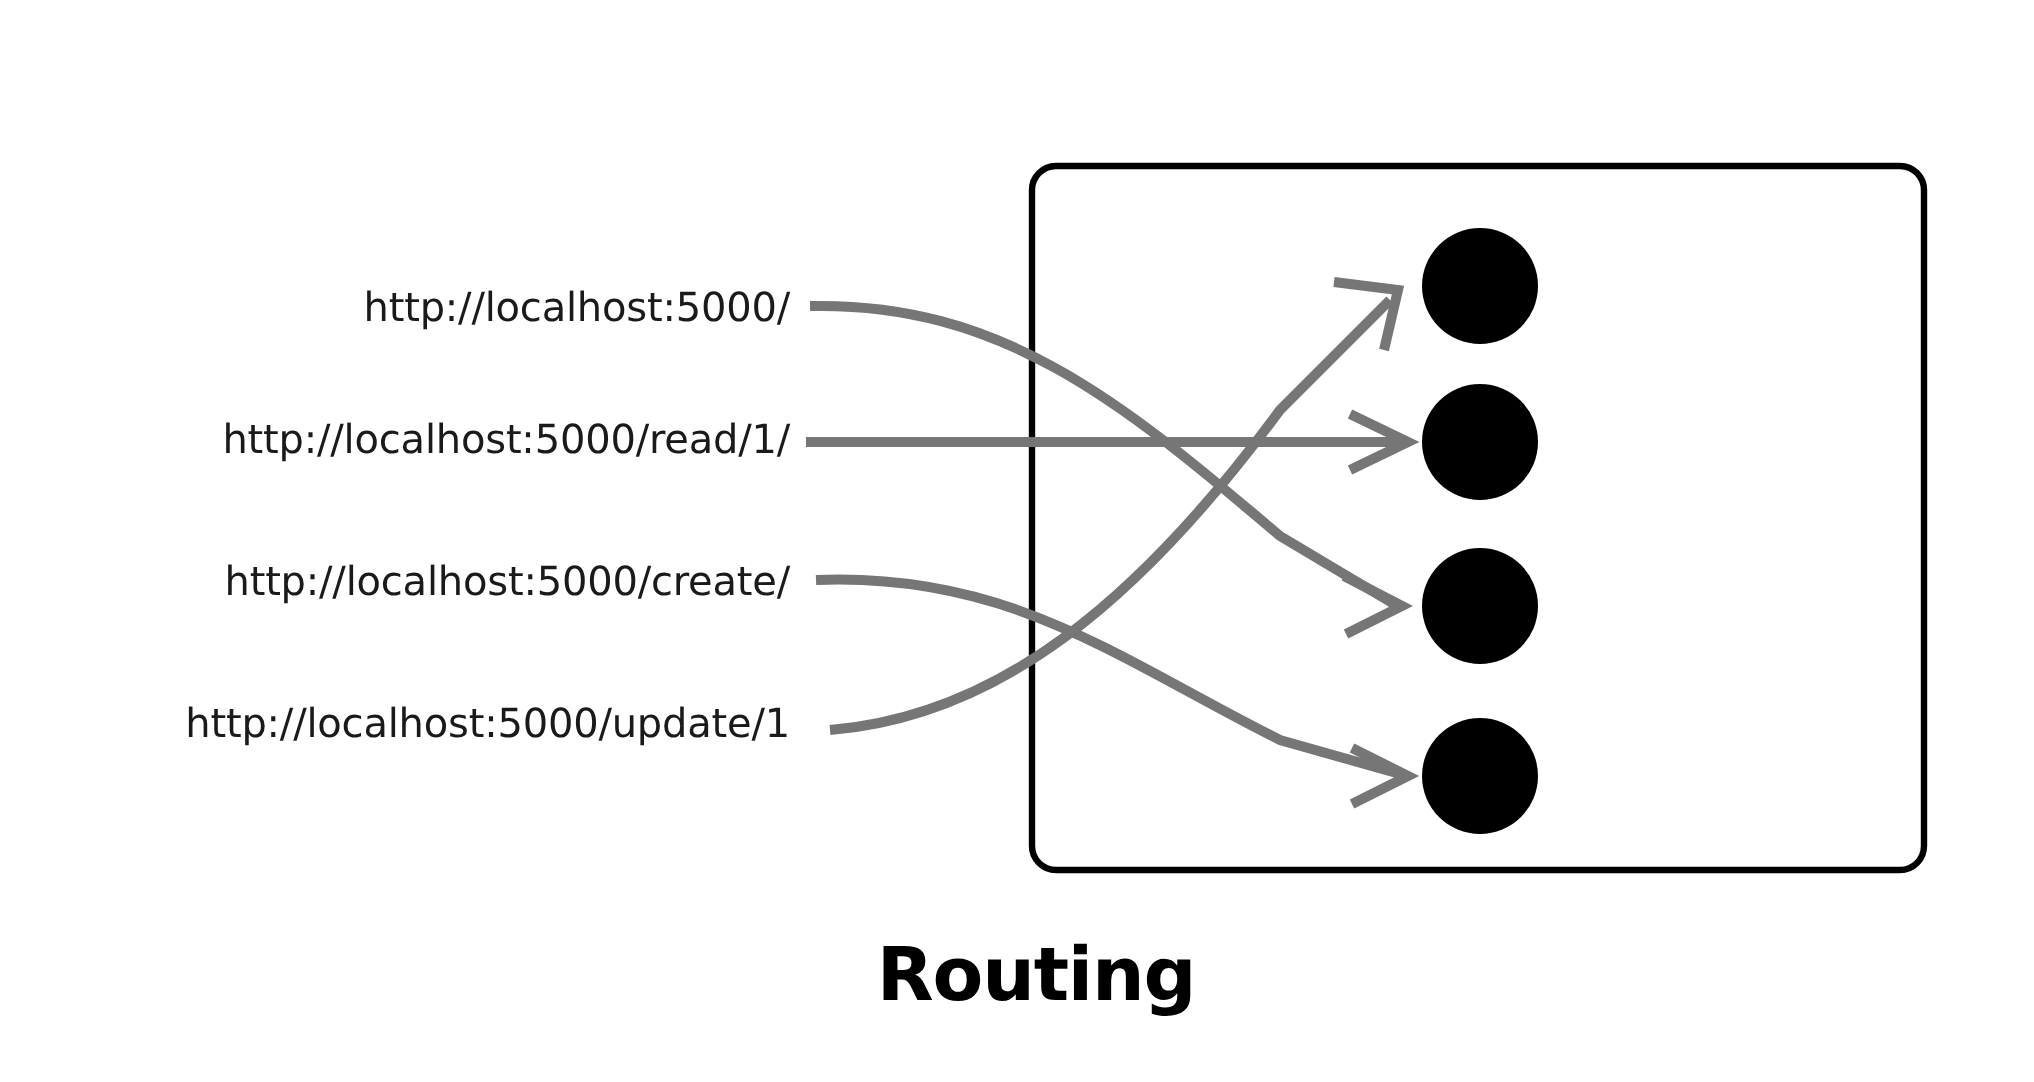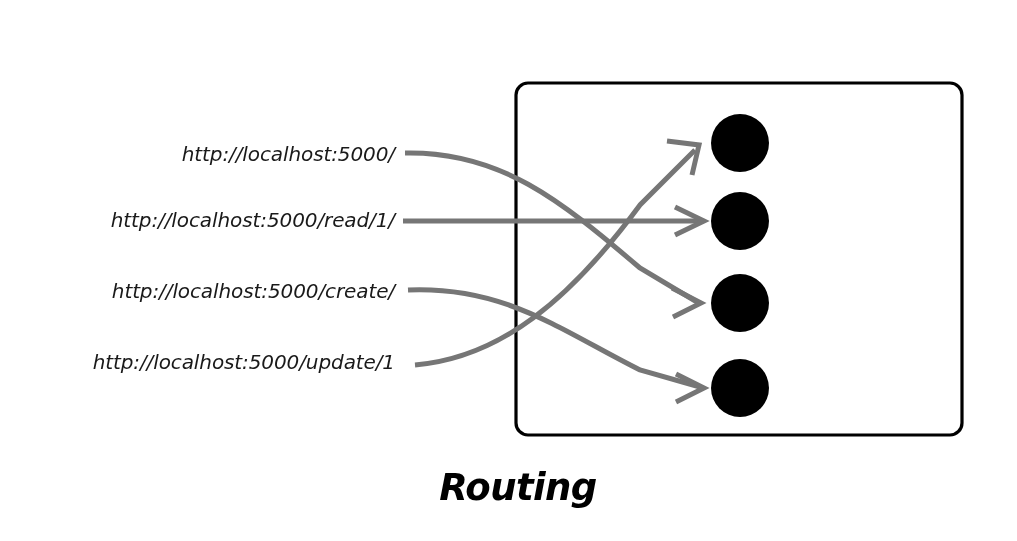--- a/index.html
+++ b/index.html
@@ -12,21 +12,20 @@
     width: 1017px;
     height: 541px;
     overflow: hidden;
     font-family: "DejaVu Sans", "Liberation Sans", sans-serif;
   }
   #diagram-root {
     position: relative;
     width: 1017px;
     height: 541px;
     background: #ffffff;
-    font-style: italic;
   }
   #diagram-svg {
     position: absolute;
     top: 0;
     left: 0;
     width: 1017px;
     height: 541px;
     display: block;
   }
   .url-label {

